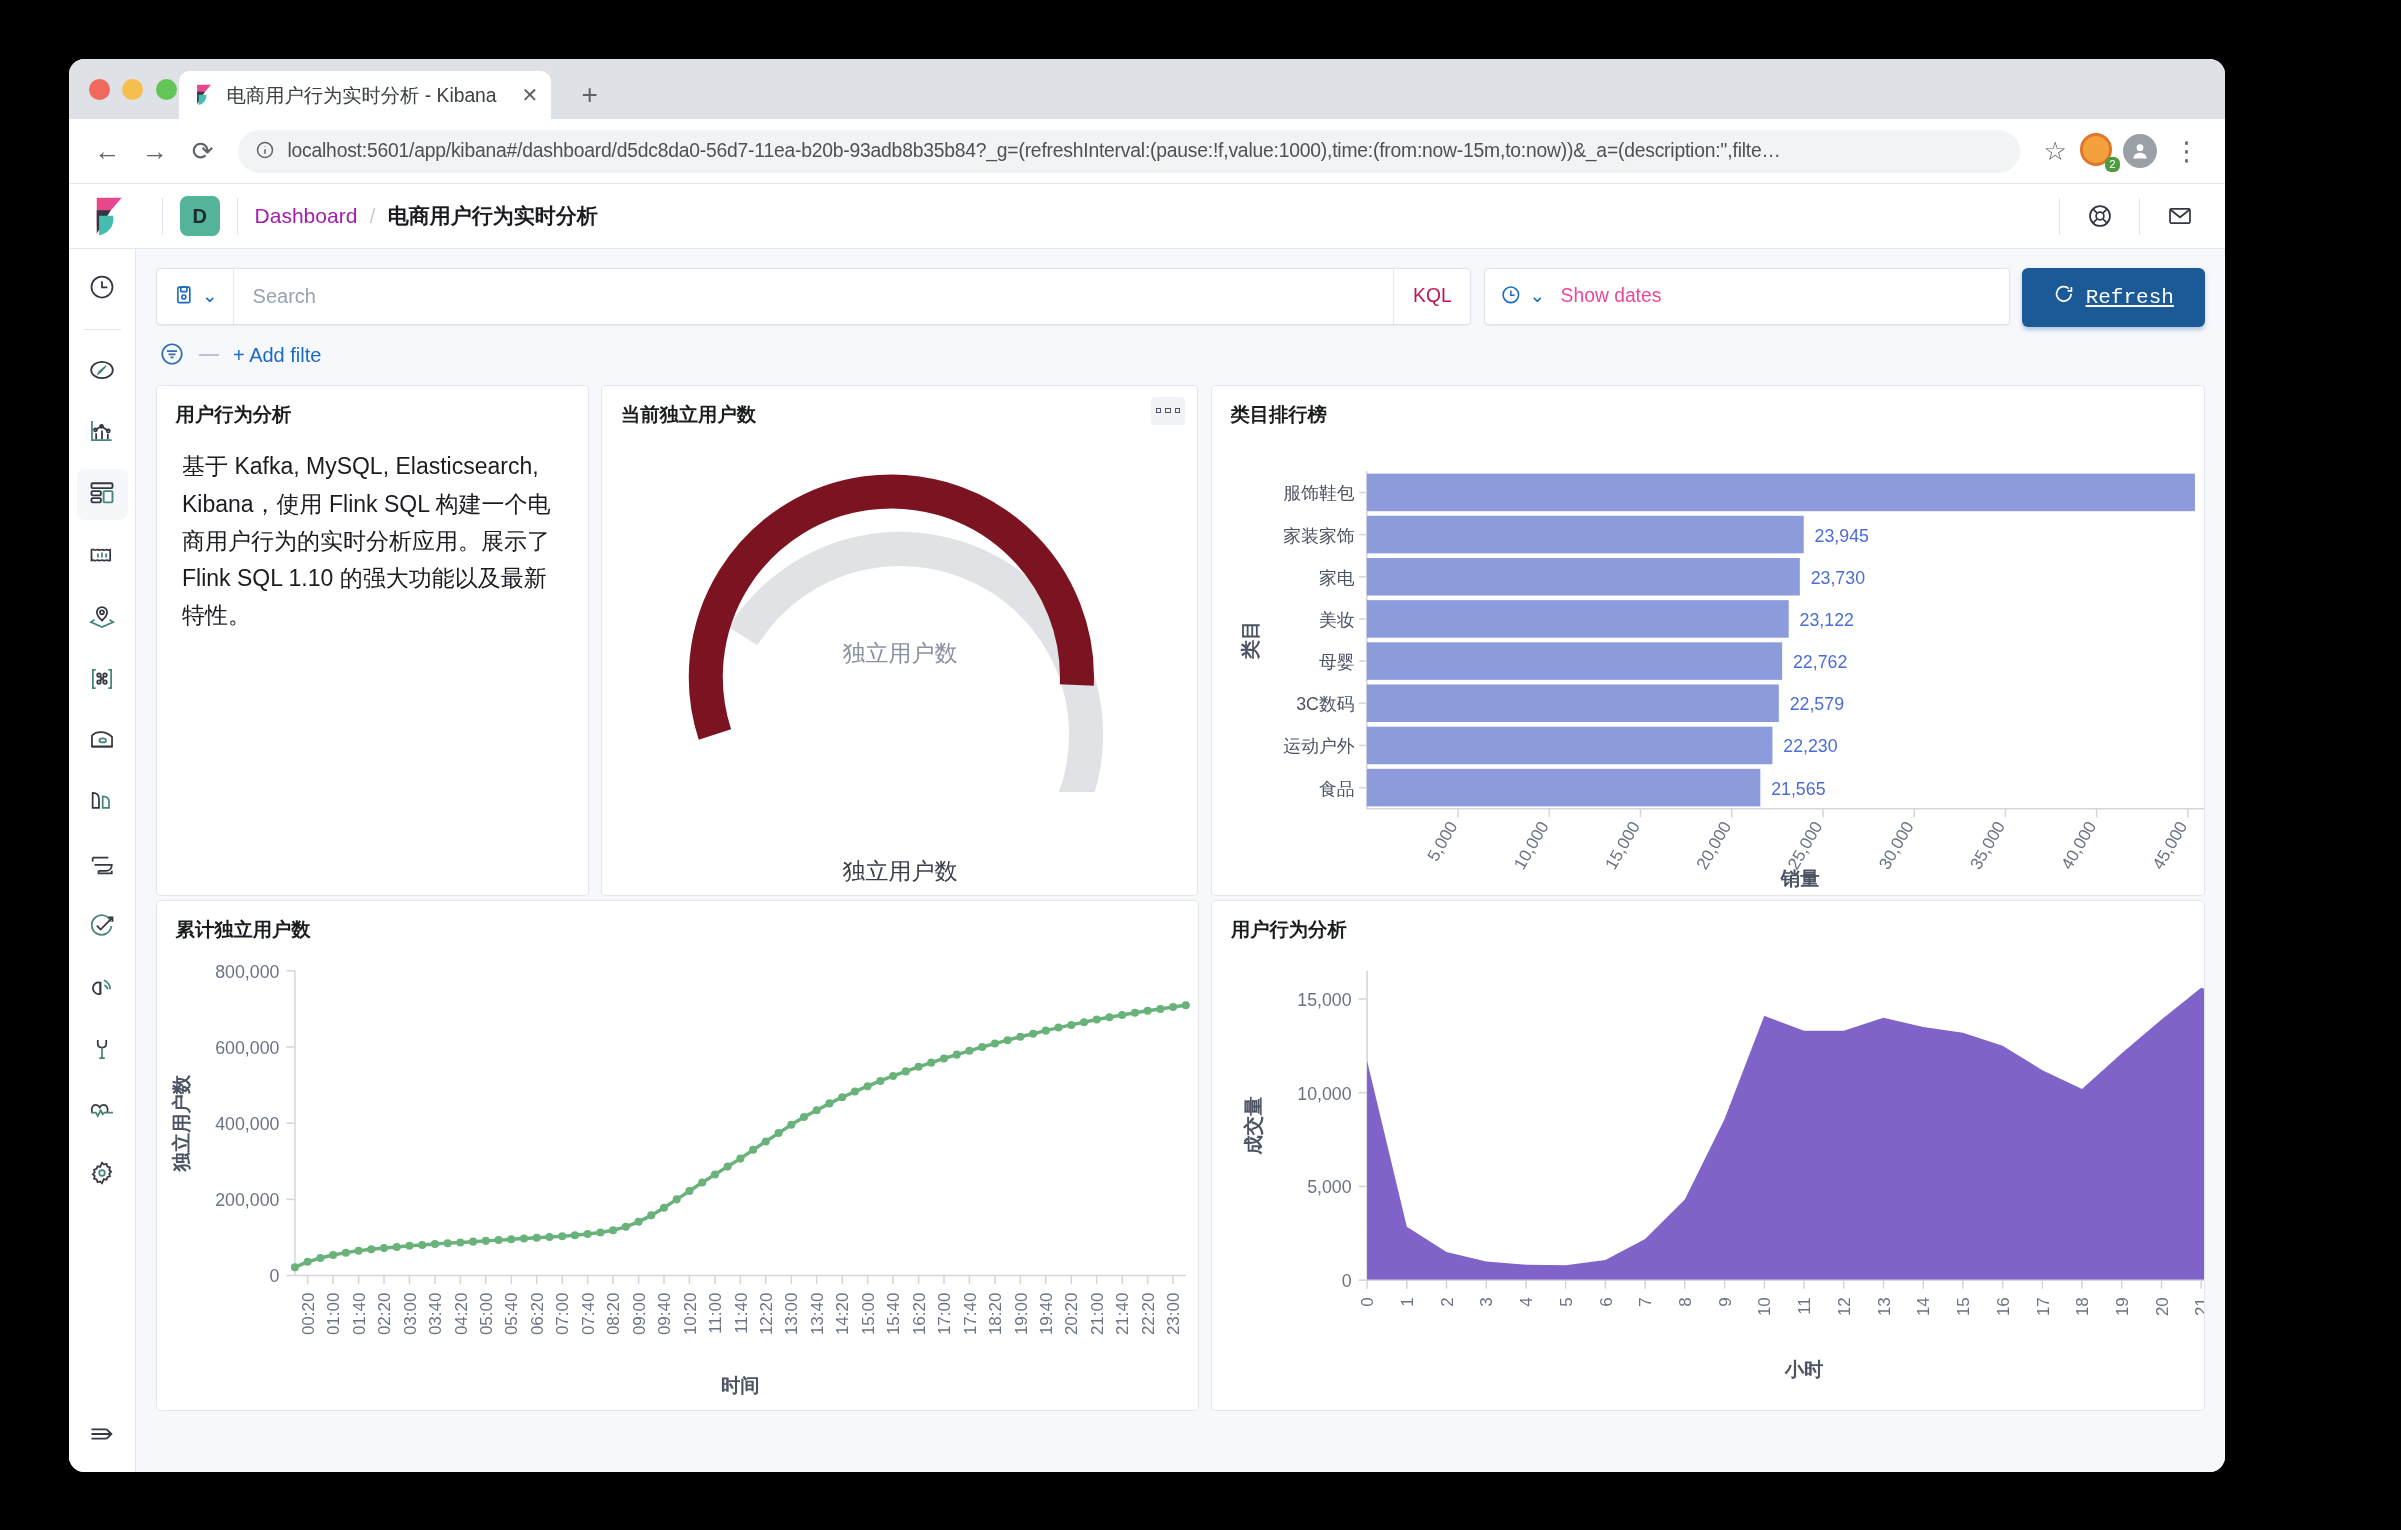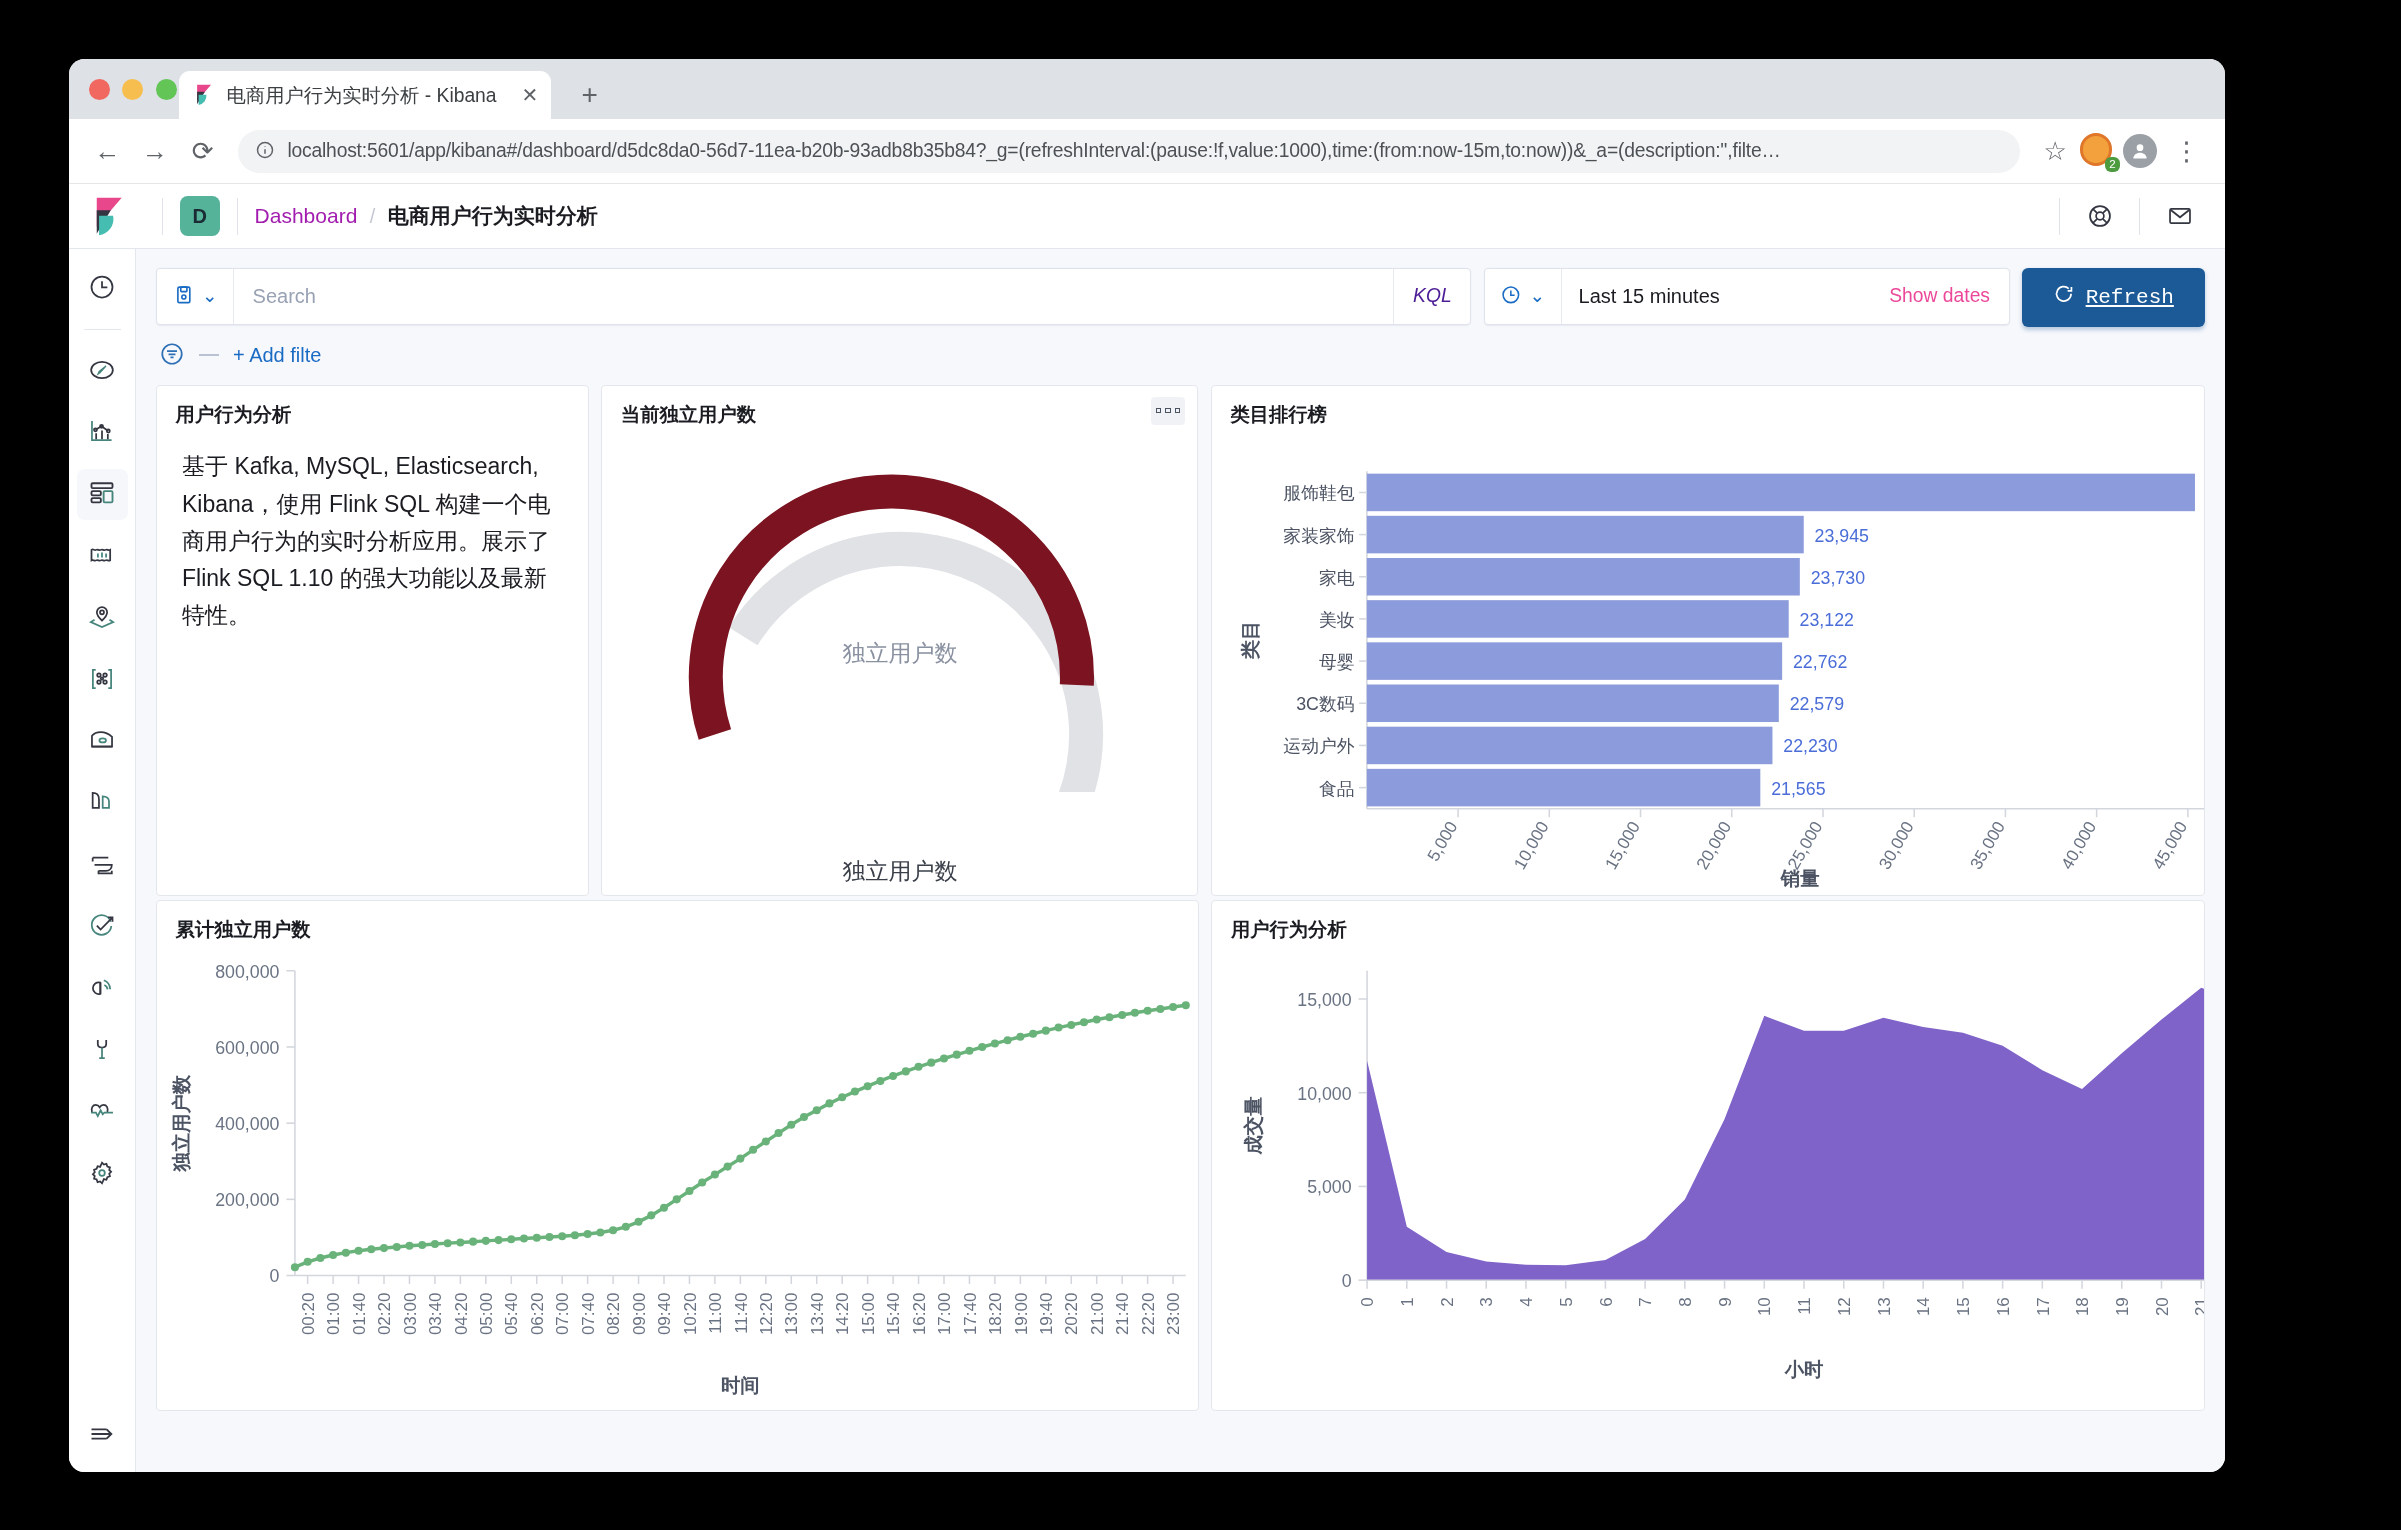--- a/index.html
+++ b/index.html
@@ -114,21 +114,21 @@
   
   .query-row { display: flex; gap: 12.4px; padding: 18.6px 20px 0 20px; }
   .searchbar {
     flex: 1; height: 57px; background: #fff; border-radius: 4.6px;
     border: 0.8px solid #e0e3eb; display: flex; align-items: center;
     box-shadow: 0 0.8px 1.5px rgba(60,70,90,.08);
   }
   .sb-left { display: flex; align-items: center; gap: 7.7px; padding: 0 15.5px; }
   .sb-input { flex: 1; border-left: 0.8px solid #e6e9f0; height: 100%; display: flex; align-items: center; padding-left: 18.6px; }
   .sb-placeholder { font-size: 20px; color: #98a2b3; }
-  .sb-kql { padding: 0 18.6px; font-size: 19.3px; color: #4c1d95; border-left: 0.8px solid #e6e9f0; height: 100%; display: flex; align-items: center; cursor: pointer; font-style: italic; }
+  .sb-kql { padding: 0 18.6px; font-size: 19.3px; color: #be185d; border-left: 0.8px solid #e6e9f0; height: 100%; display: flex; align-items: center; cursor: pointer; }
   .datebar {
     width: 526px; height: 57px; background: #fff; border-radius: 4.6px;
     border: 0.8px solid #e0e3eb; display: flex; align-items: center;
     box-shadow: 0 0.8px 1.5px rgba(60,70,90,.08);
   }
   .db-left { display: flex; align-items: center; gap: 7.7px; padding: 0 15.5px; }
   .db-value { flex: 1; border-left: 0.8px solid #e6e9f0; height: 100%; display: flex; align-items: center; padding-left: 17px; font-size: 20px; color: #1a1c21; }
   .db-show { padding-right: 18.6px; font-size: 19.3px; color: #ec4899; cursor: pointer; }
   .refresh-btn {
     width: 183px; height: 59px; background: #1b5a96; color: #fff;
@@ -442,21 +442,20 @@
         <div class="datebar">
           <div class="db-left">
             <span>
               <svg width="21.7" height="21.7" viewBox="0 0 24 24" fill="none" stroke="#1a6bc4" stroke-width="1.7">
                 <circle cx="12" cy="12" r="8.6"></circle>
                   <path d="M12 7.2v5.2h4.2"></path>
               </svg>
             </span>
             <span style="color:#1a6bc4;font-size:18.6px">⌄</span>
           </div>
-          <div class="db-value">Last 15 minutes</div>
           <div class="db-show">Show dates</div>
         </div>
 
         <div class="refresh-btn">
           <span>
             <svg width="21.7" height="21.7" viewBox="0 0 24 24" fill="none" stroke="#fff" stroke-width="1.9">
               <path d="M20 12a8 8 0 1 1-2.6-5.9"></path>
                 <path d="M20.4 4.4v4.2h-4.2"></path>
             </svg>
           </span>

